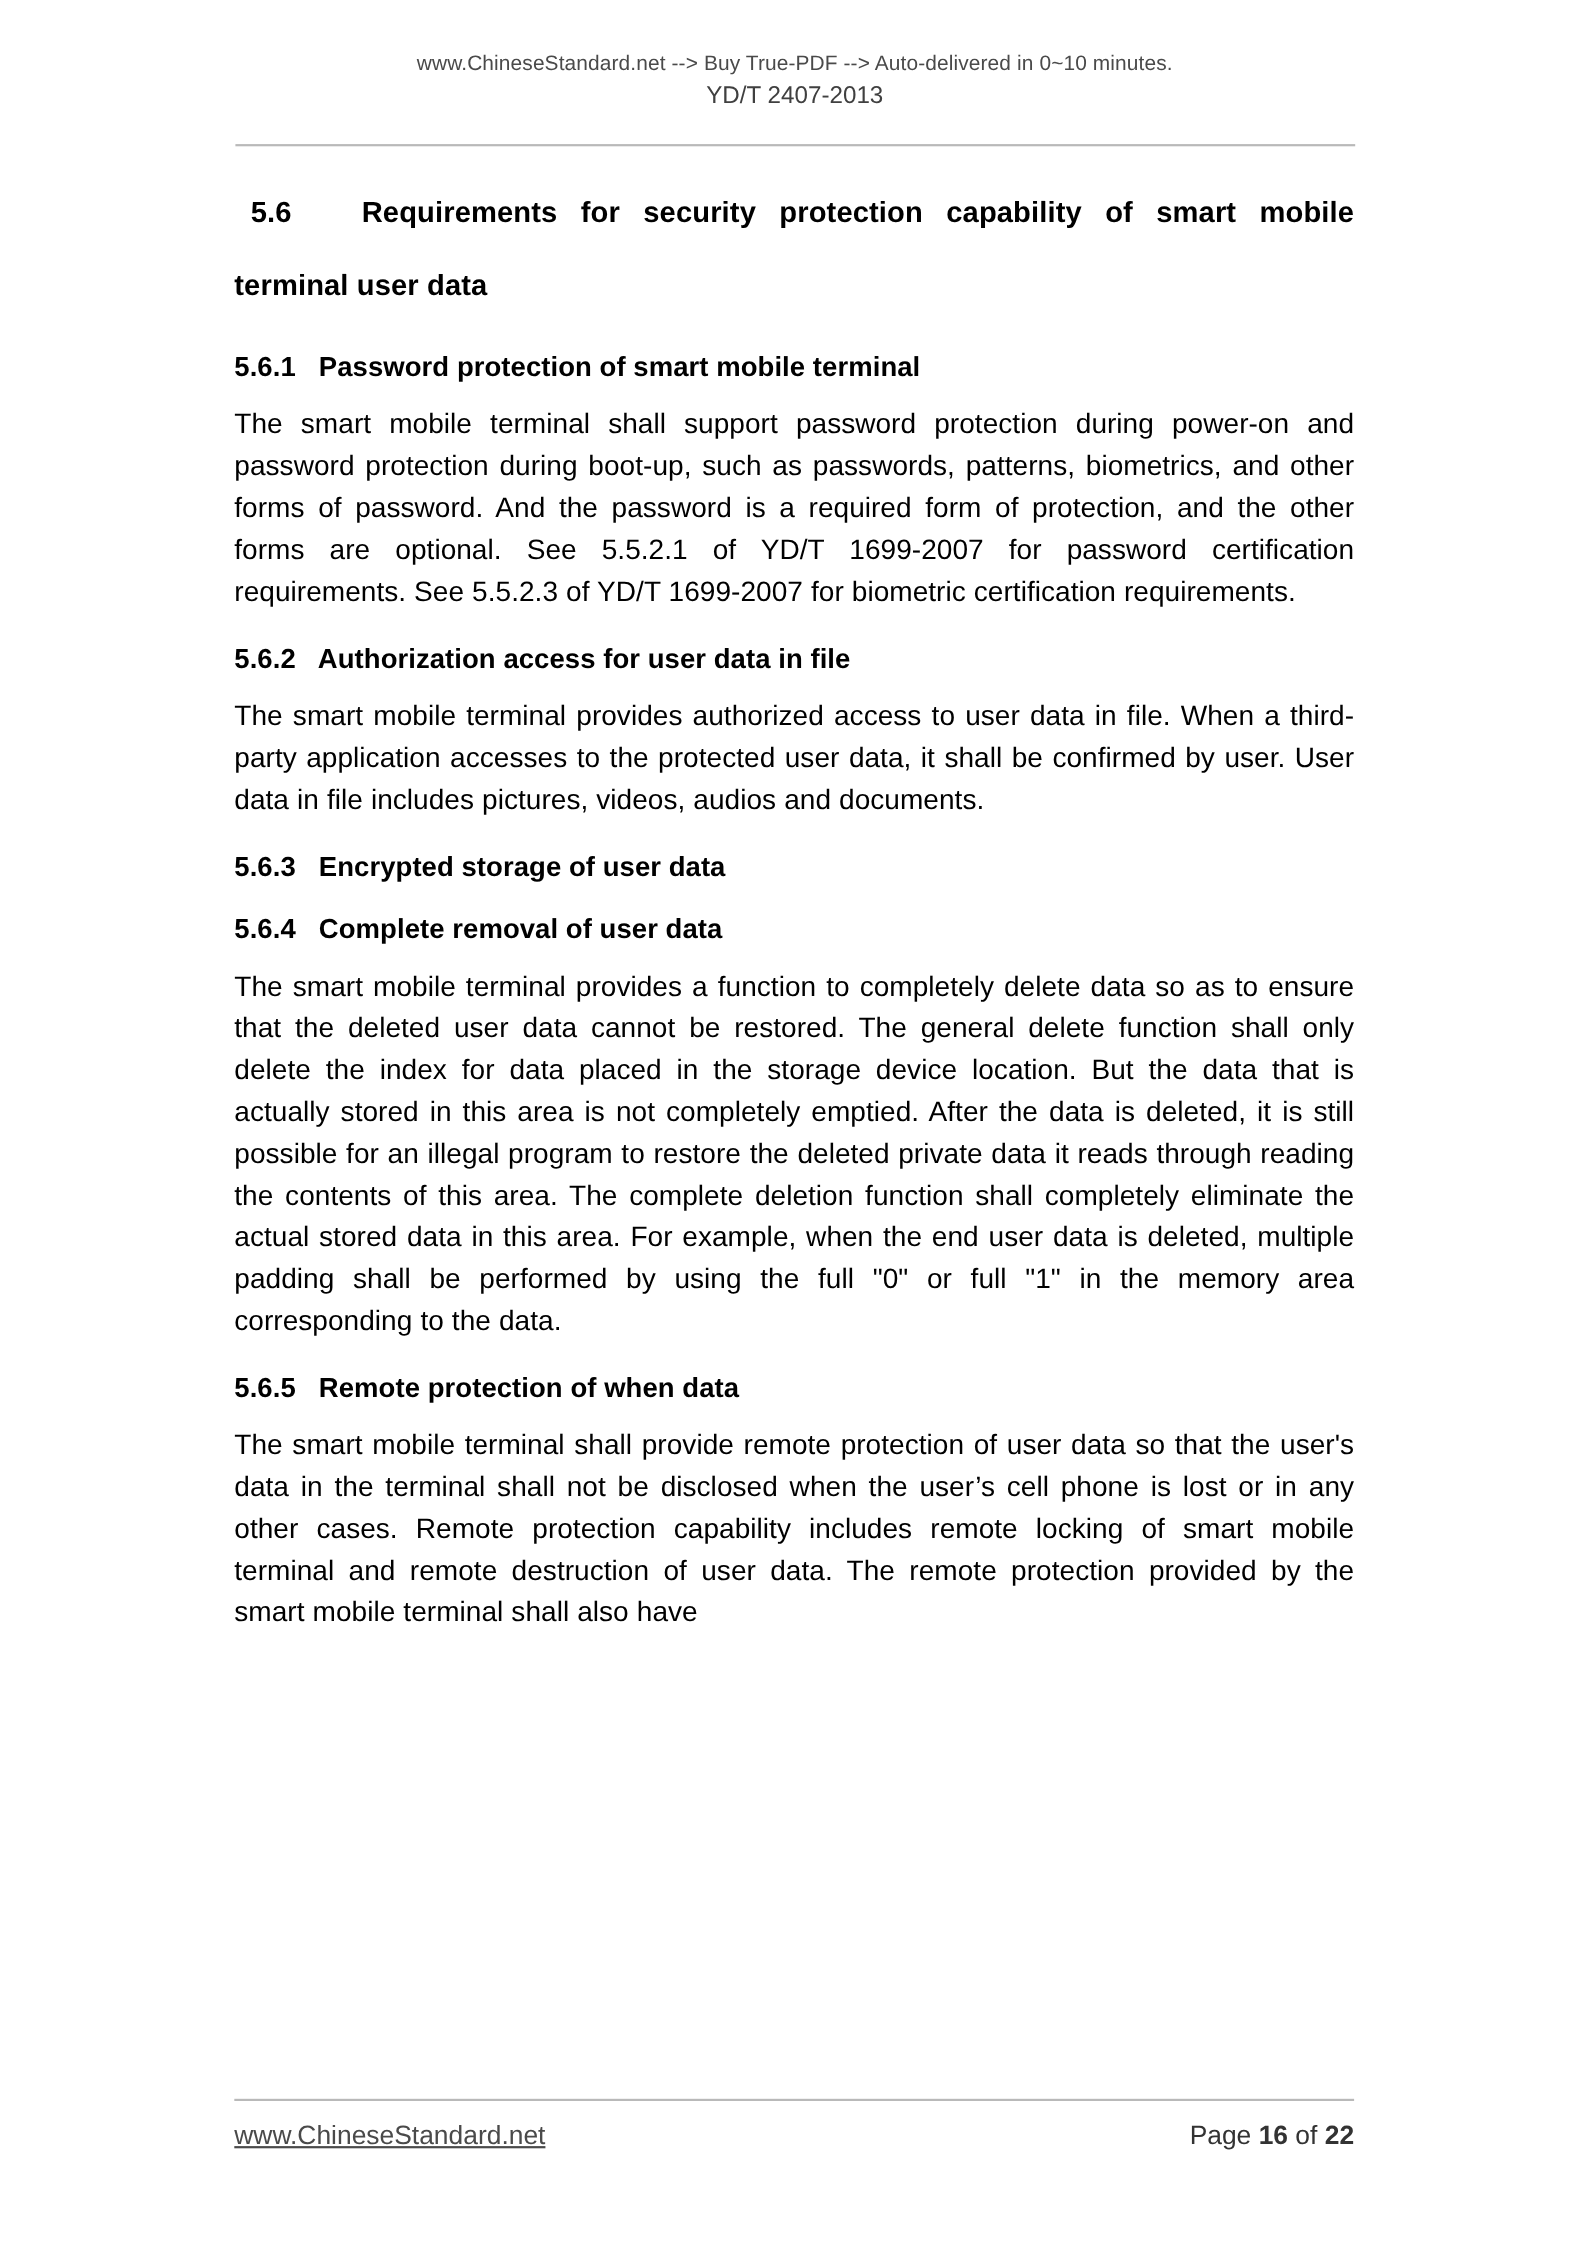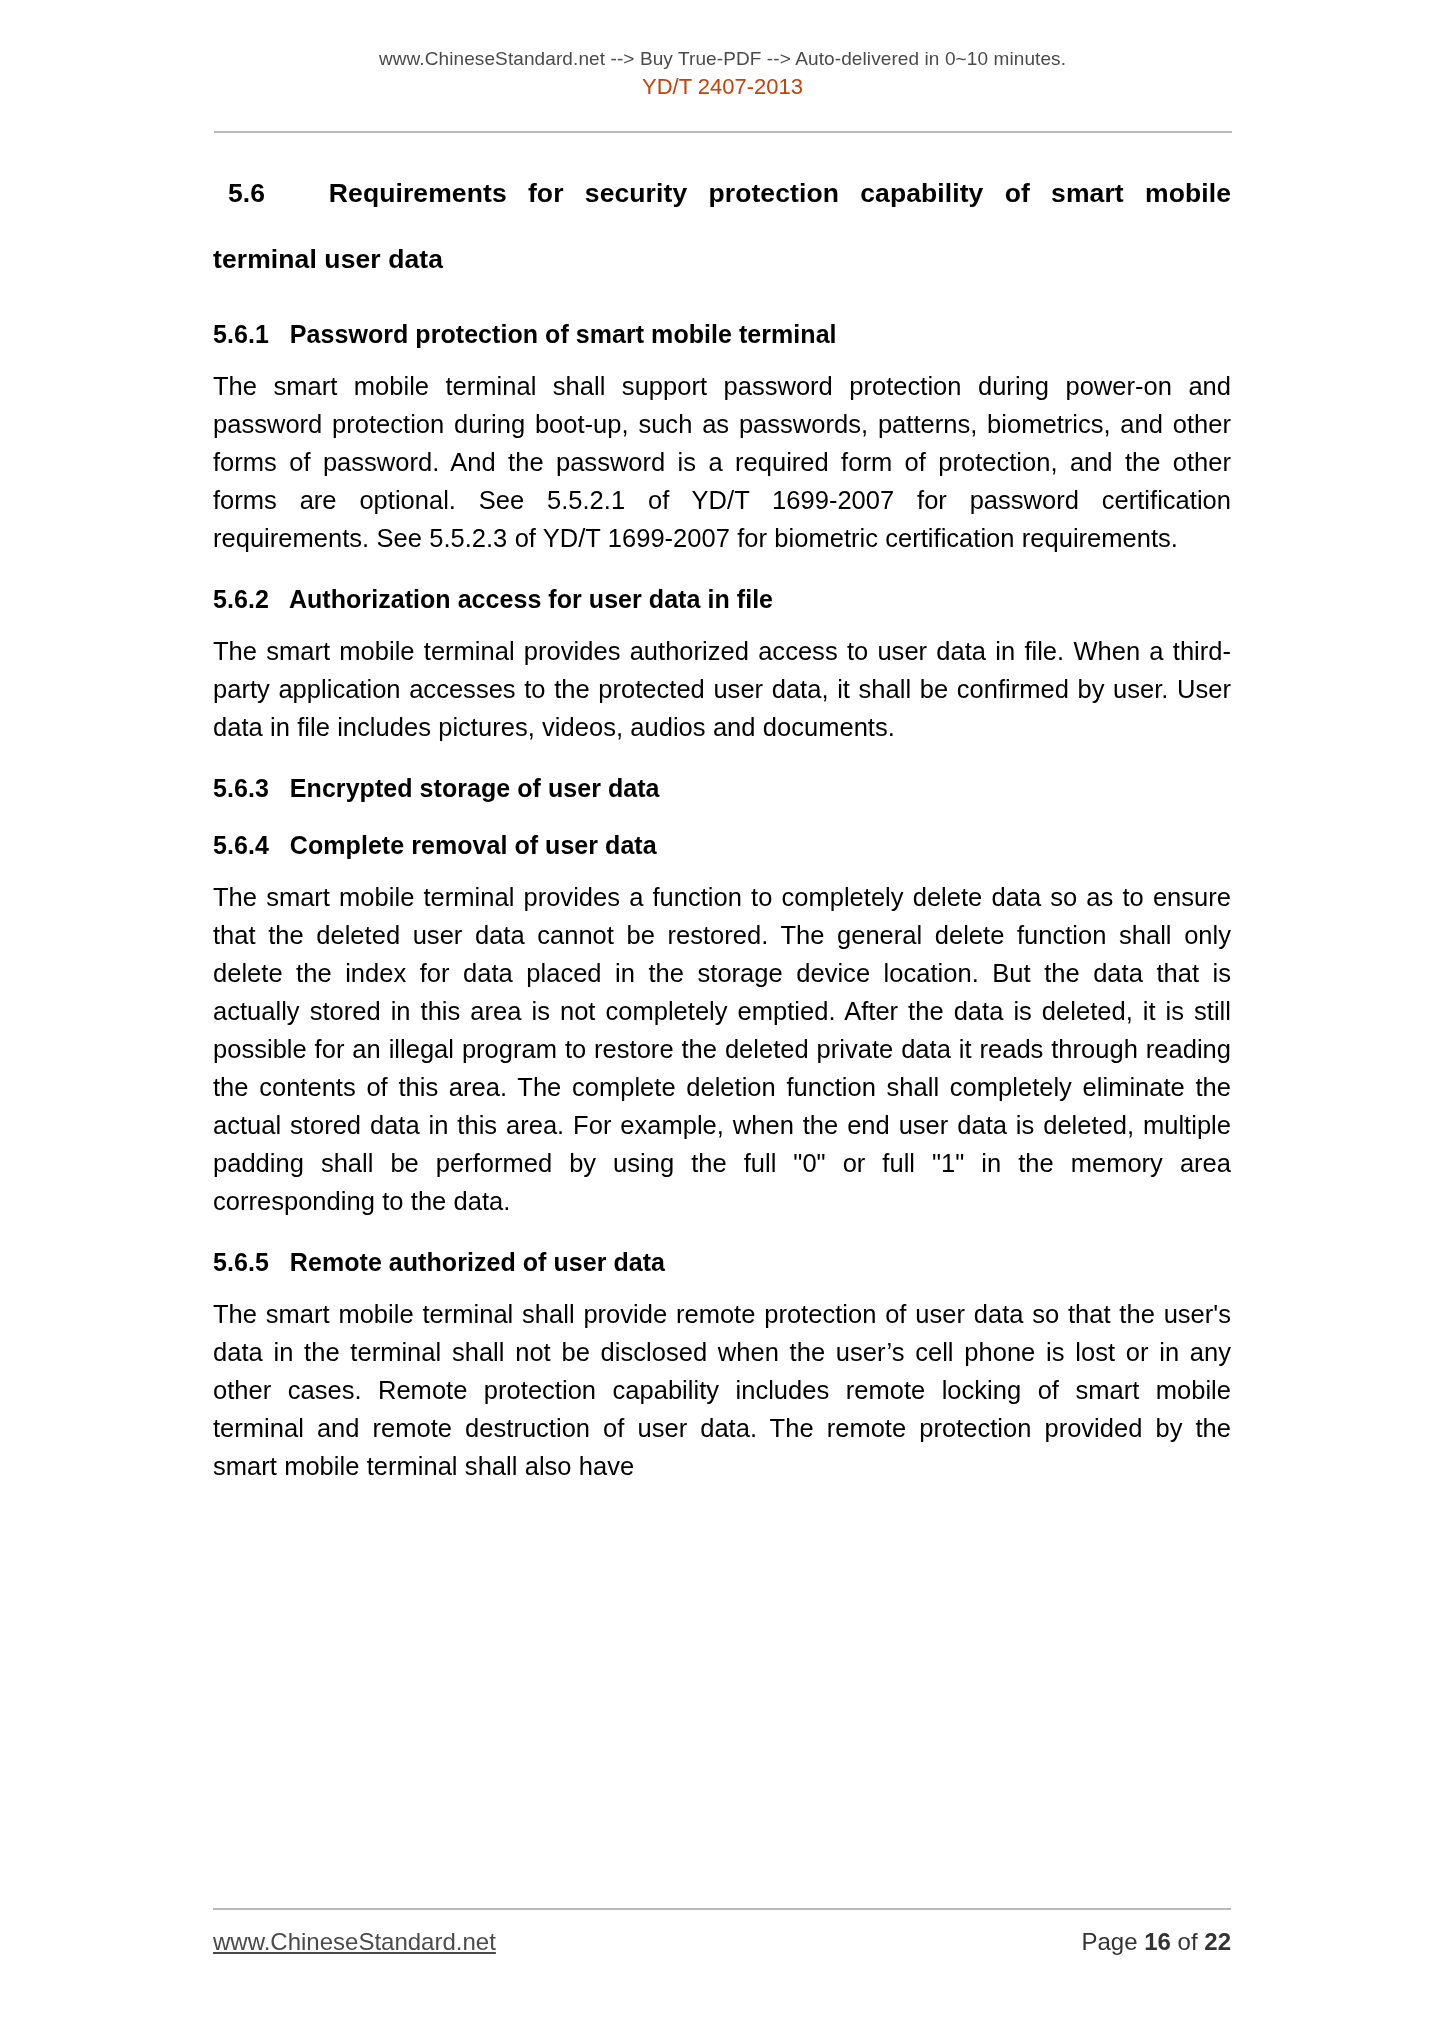--- a/index.html
+++ b/index.html
@@ -35,21 +35,21 @@
   .header-line1 {
     font-size: 19px;
     line-height: 34px;
     letter-spacing: 0.1px;
     white-space: nowrap;
     color: #4a4a4a;
   }
   .header-line2 {
     font-size: 22px;
     line-height: 26px;
-    color: #c2410c;
+    color: #404040;
     margin-top: -2px;
   }
   .header-rule {
     position: absolute;
     top: 131px;
     left: 214px;
     width: 1018px;
     height: 2px;
     background: #b9b9b9;
   }
@@ -156,21 +156,21 @@
     <p class="para">The smart mobile terminal shall support password protection during power-on and password protection during boot-up, such as passwords, patterns, biometrics, and other forms of password. And the password is a required form of protection, and the other forms are optional. See 5.5.2.1 of YD/T 1699-2007 for password certification requirements. See 5.5.2.3 of YD/T 1699-2007 for biometric certification requirements.</p>
 
     <h3 class="h3"><span>5.6.2</span>   <span>Authorization access for user data in file</span></h3>
     <p class="para">The smart mobile terminal provides authorized access to user data in file. When a third-party application accesses to the protected user data, it shall be confirmed by user. User data in file includes pictures, videos, audios and documents.</p>
 
     <h3 class="h3"><span>5.6.3</span>   <span>Encrypted storage of user data</span></h3>
 
     <h3 class="h3"><span>5.6.4</span>   <span>Complete removal of user data</span></h3>
     <p class="para">The smart mobile terminal provides a function to completely delete data so as to ensure that the deleted user data cannot be restored. The general delete function shall only delete the index for data placed in the storage device location. But the data that is actually stored in this area is not completely emptied. After the data is deleted, it is still possible for an illegal program to restore the deleted private data it reads through reading the contents of this area. The complete deletion function shall completely eliminate the actual stored data in this area. For example, when the end user data is deleted, multiple padding shall be performed by using the full "0" or full "1" in the memory area corresponding to the data.</p>
 
-    <h3 class="h3"><span>5.6.5</span>   <span>Remote authorized of user data</span></h3>
+    <h3 class="h3"><span>5.6.5</span>   <span>Remote protection of when data</span></h3>
     <p class="para">The smart mobile terminal shall provide remote protection of user data so that the user's data in the terminal shall not be disclosed when the user’s cell phone is lost or in any other cases. Remote protection capability includes remote locking of smart mobile terminal and remote destruction of user data. The remote protection provided by the smart mobile terminal shall also have</p>
 
   </div>
 
   <div class="footer-rule"></div>
   <div class="footer">
     <span class="footer-left">www.ChineseStandard.net</span>
     <span class="footer-right"><span>Page</span> <b>16</b> <span>of</span> <b>22</b></span>
   </div>
 

